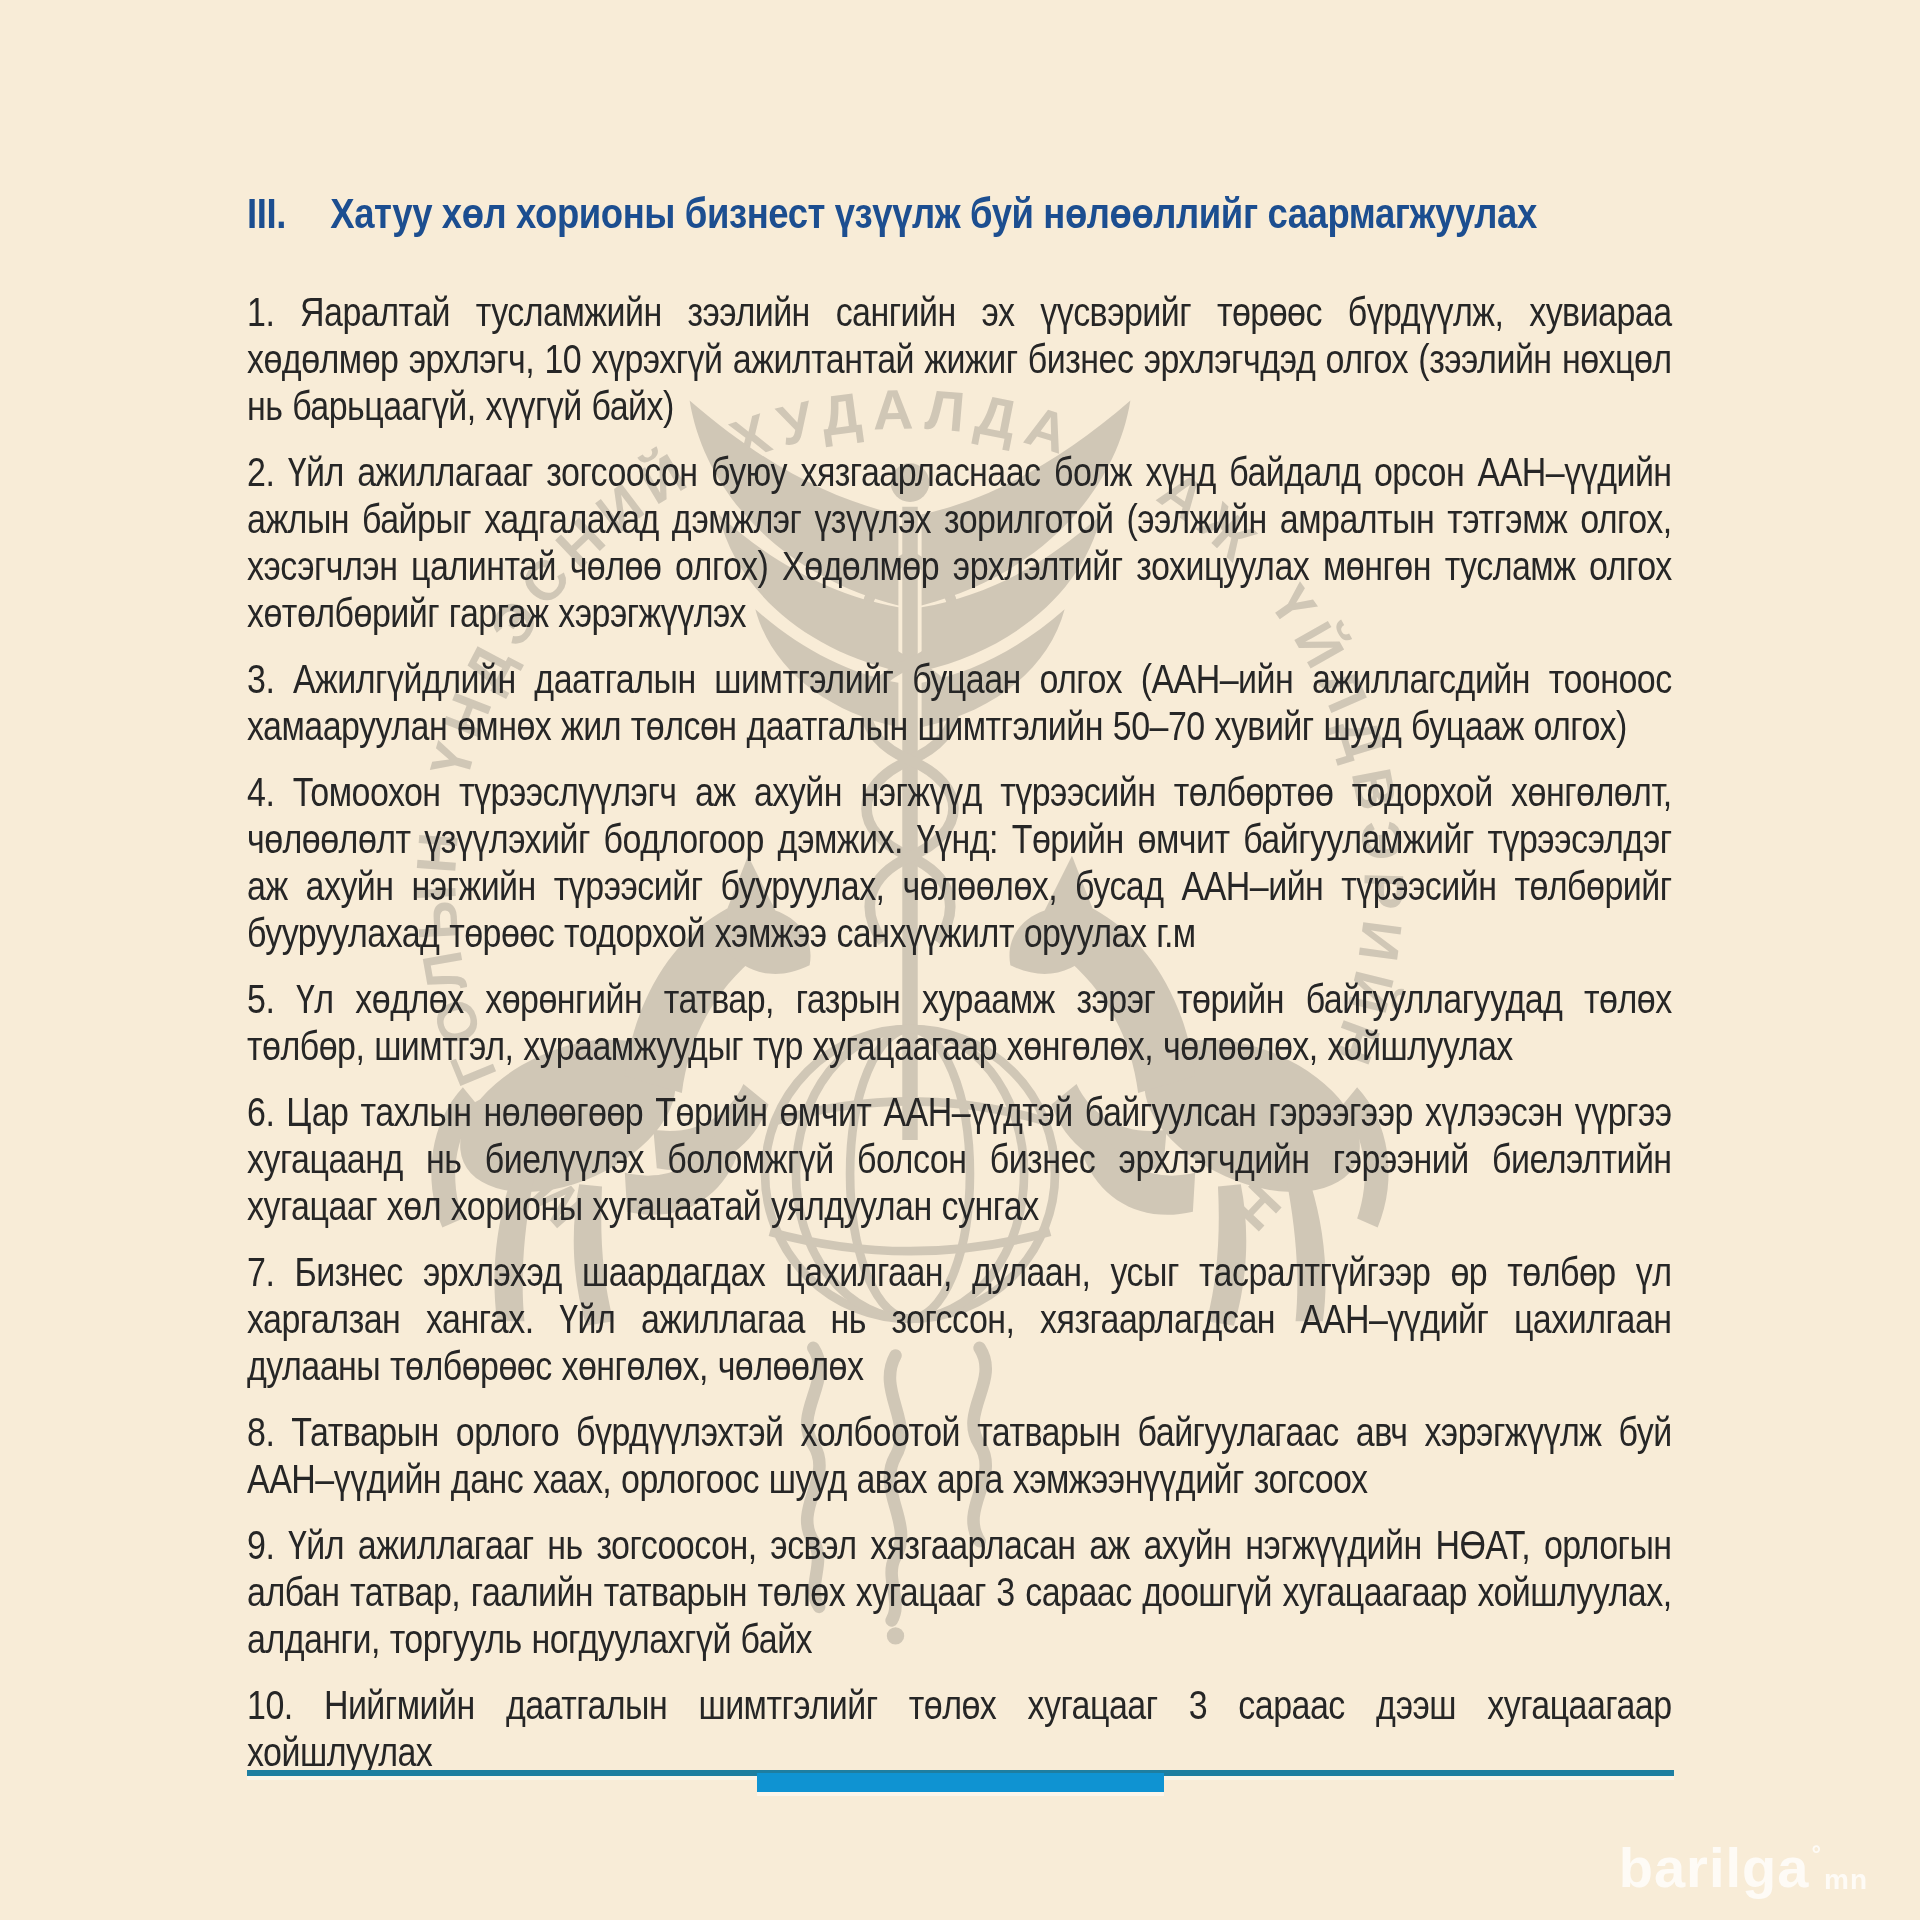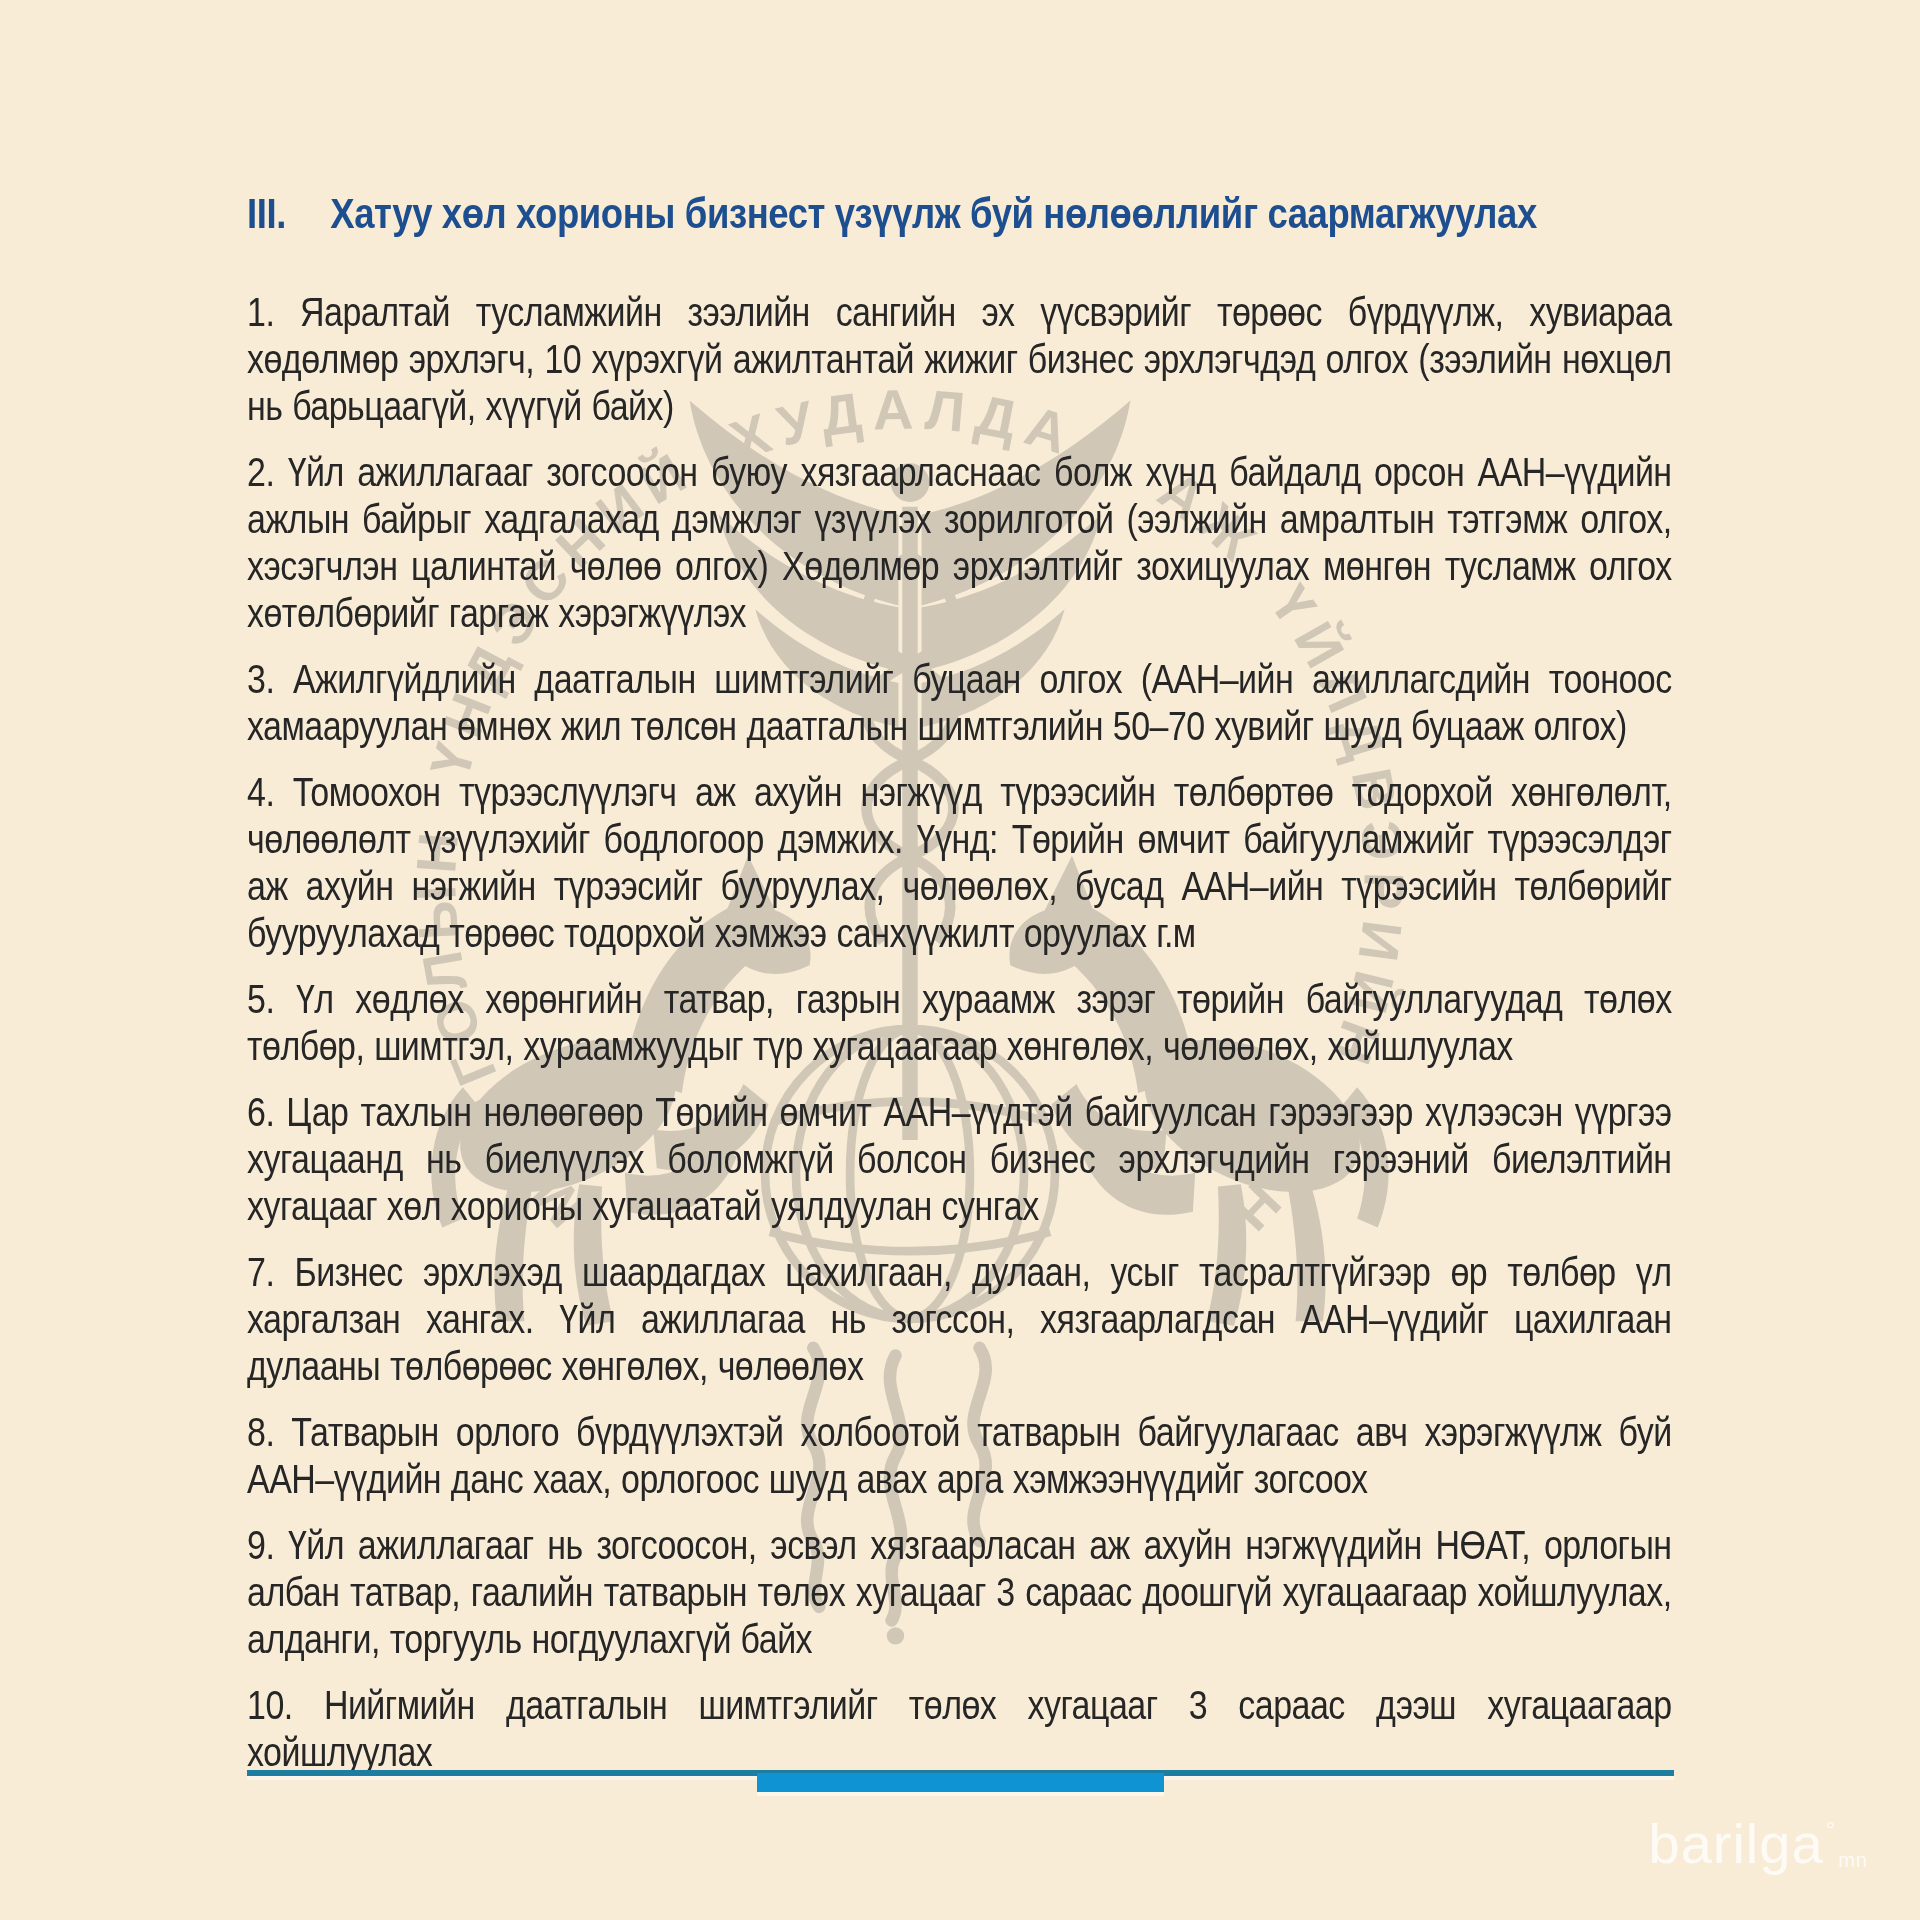--- a/index.html
+++ b/index.html
@@ -33,27 +33,27 @@
   .rule-thin{
     position:absolute;left:247px;top:1770px;width:1427px;height:6px;
     background:#1e7ea1;box-shadow:0 4px 0 rgba(255,255,255,.45);z-index:3;
   }
   .rule-bar{
     position:absolute;left:757px;top:1773px;width:407px;height:19px;
     background:#0f93d2;box-shadow:0 4px 0 rgba(255,255,255,.5);z-index:4;
   }
   
   .brandmark{
-    position:absolute;right:52px;bottom:48px;z-index:1;
+    position:absolute;right:52px;bottom:24px;z-index:1;
     display:flex;align-items:flex-end;
-    color:rgba(255,255,255,.78);font-weight:normal;letter-spacing:1px;
+    color:rgba(255,255,255,.78);font-weight:bold;letter-spacing:1px;
   }
   .brand-name{font-size:56px;line-height:1;}
   .brand-mark{font-size:24px;line-height:1;align-self:flex-start;margin:2px 2px 0 2px;}
-  .brand-tld{font-size:20px;line-height:1;margin-bottom:2px;}
+  .brand-tld{font-size:28px;line-height:1;margin-bottom:2px;}
 </style>
 </head>
 <body>
 
 <div class="page">
 
   <svg class="watermark" viewBox="0 0 1200 1450" xmlns="http://www.w3.org/2000/svg" xmlns:xlink="http://www.w3.org/1999/xlink">
     <defs>
       <path id="ringPath" d="M 268 972 A 470 470 0 1 1 932 972"></path>
     </defs>

